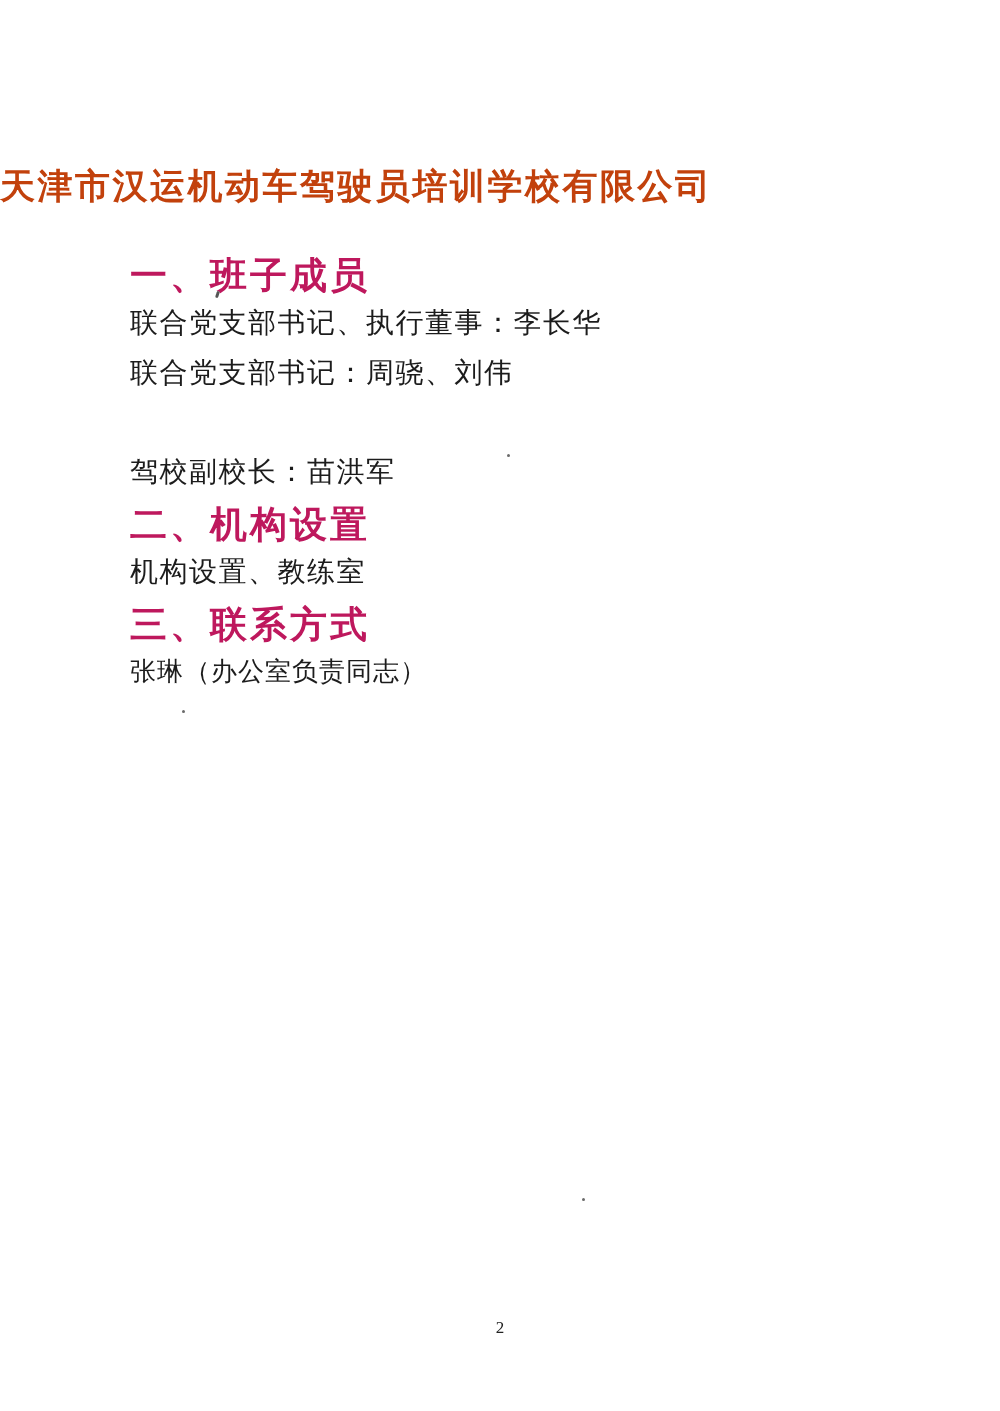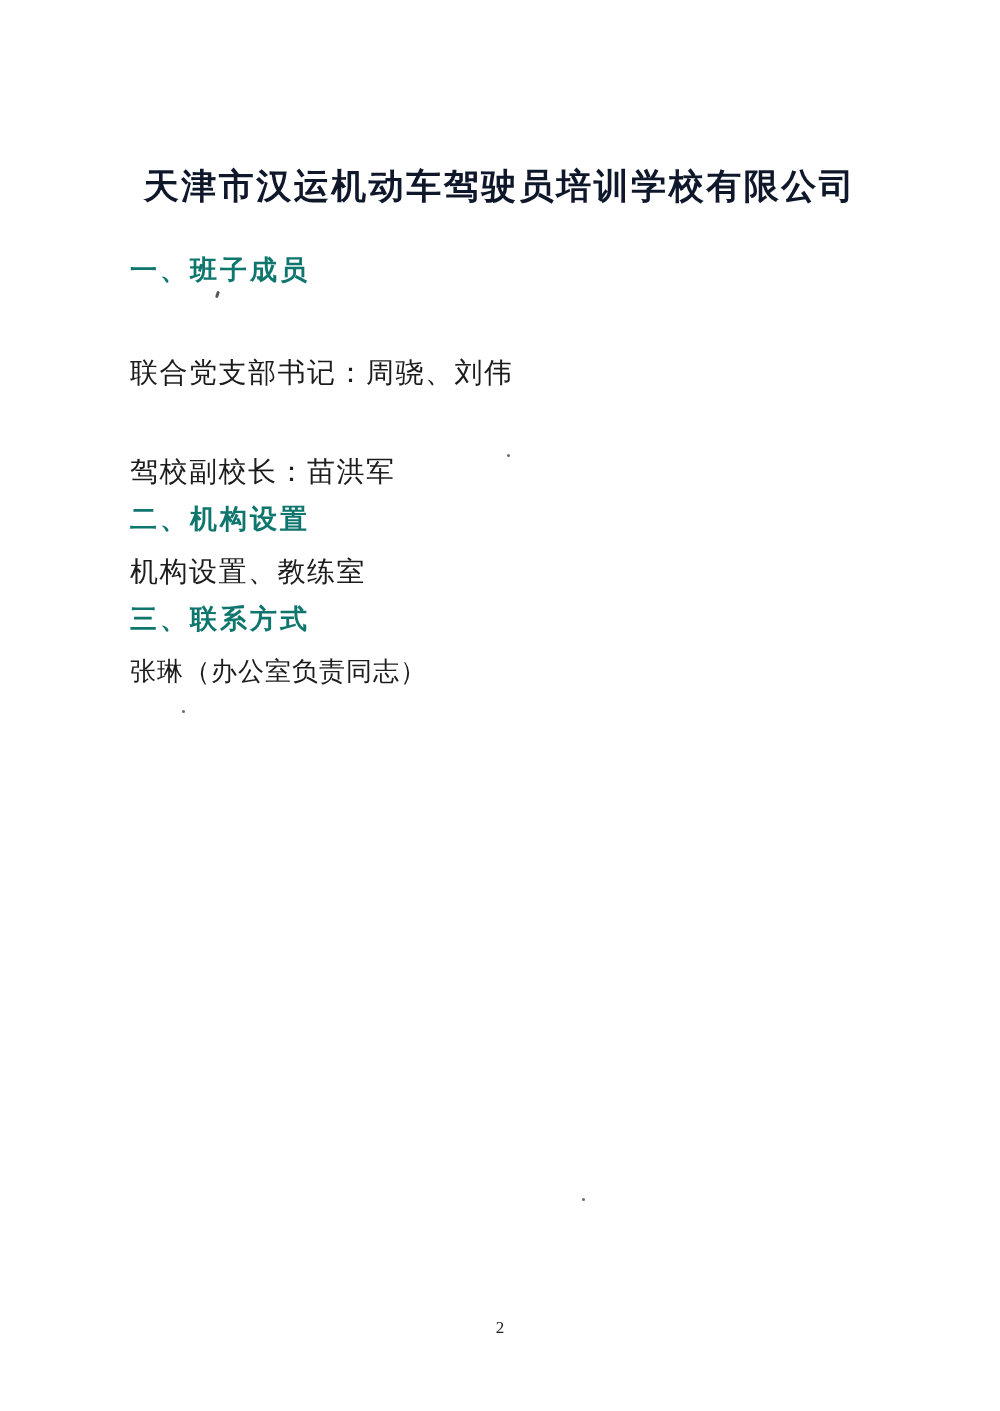--- a/index.html
+++ b/index.html
@@ -11,44 +11,43 @@
     background: #ffffff;
     overflow: hidden;
     font-family: "Liberation Serif", serif;
     color: #1a1a1a;
   }
   .doc-title {
     position: absolute;
     top: 166px;
     left: 0;
     width: 100%;
-    text-align: center;
     font-family: "Liberation Sans", sans-serif;
     font-weight: bold;
     font-size: 35px;
     letter-spacing: 2.5px;
     line-height: 1.15;
-    color: #0f172a;
+    color: #c2410c;
     white-space: nowrap;
   }
   .line {
     position: absolute;
     left: 130px;
     font-size: 28px;
     letter-spacing: 1.5px;
     line-height: 1.15;
     white-space: nowrap;
     color: #1c1c1c;
   }
   .heading {
     font-family: "Liberation Sans", sans-serif;
     font-weight: bold;
-    font-size: 27px;
+    font-size: 37px;
     letter-spacing: 3px;
-    color: #0f766e;
+    color: #be185d;
   }
   .contact {
     display: flex;
     align-items: flex-start;
     gap: 24px;
     font-size: 26px;
     letter-spacing: 1px;
   }
   .page-number {
     position: absolute;
@@ -77,20 +76,21 @@
 </style>
 </head>
 <body>
 
 <div class="page">
 
   <div class="doc-title">天津市汉运机动车驾驶员培训学校有限公司</div>
 
   <div class="line heading" style="top:255px">一、班子成员</div>
 
+  <div class="line" style="top:307px">联合党支部书记、执行董事：李长华</div>
 
   <div class="line" style="top:357px">联合党支部书记：周骁、刘伟</div>
 
 
   <div class="line" style="top:456px">驾校副校长：苗洪军</div>
 
   <div class="line heading" style="top:504px">二、机构设置</div>
 
   <div class="line" style="top:556px">机构设置、教练室</div>
 

